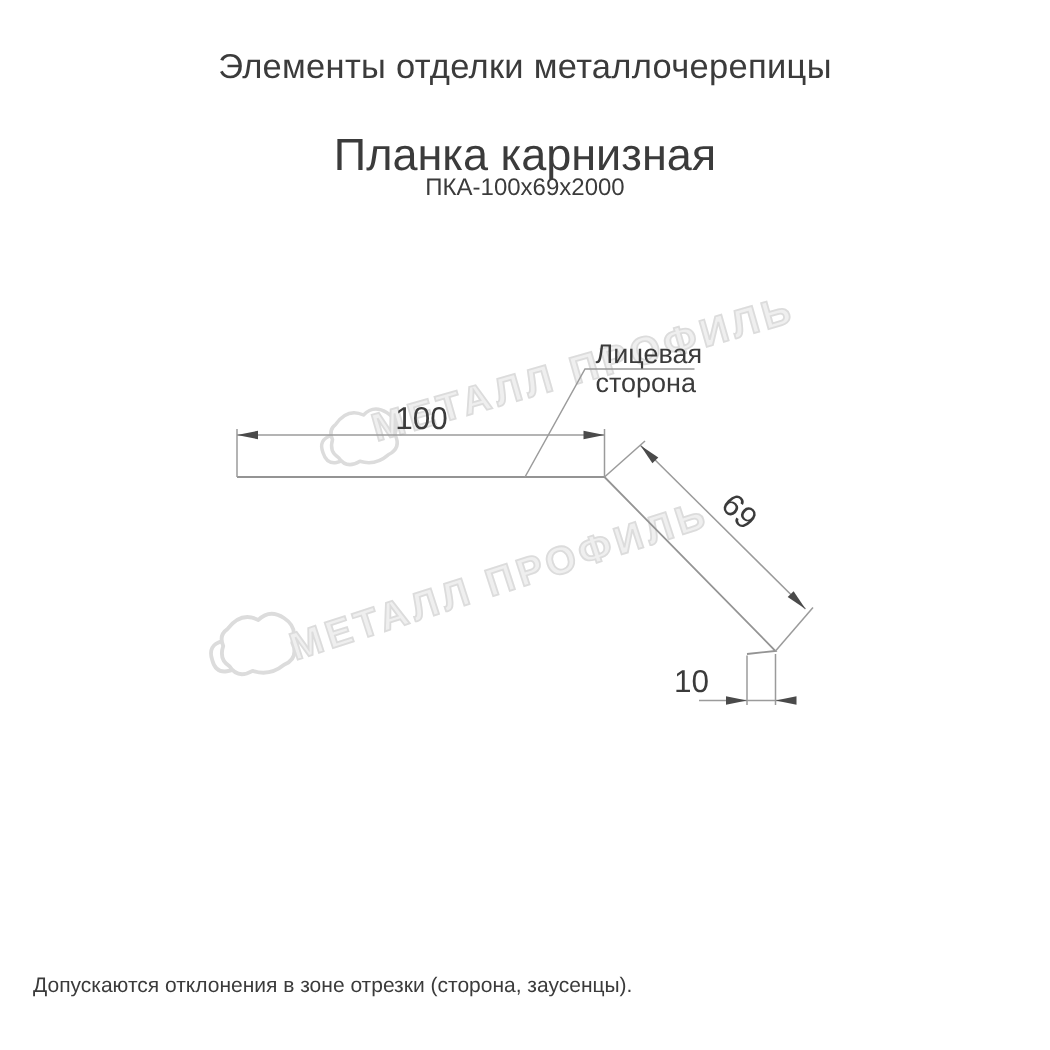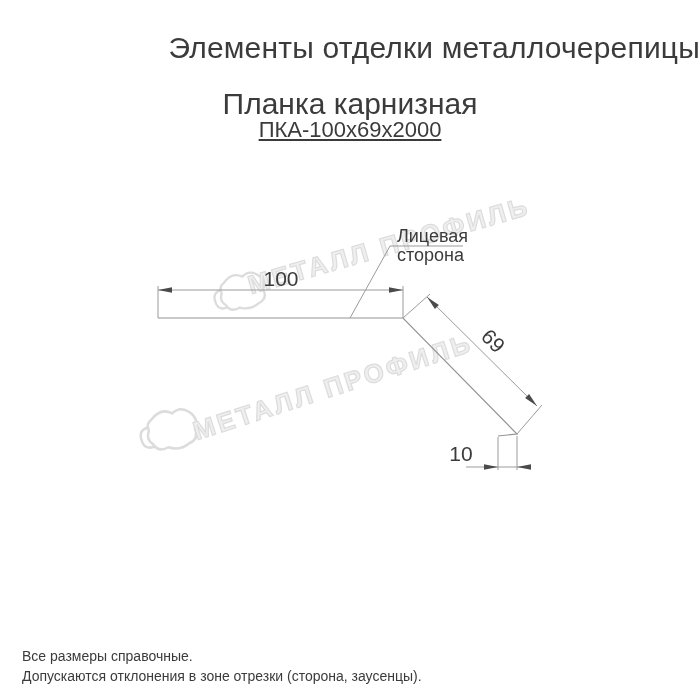--- a/index.html
+++ b/index.html
@@ -1,23 +1,23 @@
 <!DOCTYPE html>
 <html><head>
 <meta charset="utf-8">
 <style>
   html,body{margin:0;padding:0;background:#fff;}
   #page{
     position:relative;width:700px;height:700px;background:#ffffff;overflow:hidden;
     font-family:"Liberation Sans","DejaVu Sans",sans-serif;color:#3b3b3b;
   }
   .center-text{position:absolute;left:0;width:700px;text-align:center;white-space:nowrap;}
-  #title{top:31px;font-size:30px;letter-spacing:0.2px;text-align:right;}
+  #title{top:31px;font-size:23px;letter-spacing:0.2px;}
   #product-name{top:87px;font-size:30px;}
-  #product-code{top:117px;font-size:22px;text-decoration:underline;}
+  #product-code{top:117px;font-size:16px;}
   .watermark{
     position:absolute;z-index:1;white-space:nowrap;
     font-size:26px;font-weight:bold;letter-spacing:3px;
     color:#efefef;-webkit-text-stroke:1.2px #dcdcdc;
     transform-origin:0 100%;
   }
   #watermark-upper{left:253px;top:270px;transform:rotate(-16deg);}
   #watermark-lower{left:199px;top:416px;transform:rotate(-18deg);}
   .wm-logo{position:absolute;z-index:1;}
   #wm-logo-upper{left:210px;top:268px;transform:rotate(-10deg);}
@@ -85,17 +85,16 @@
     </g>
 
     <g>
       <polyline class="dim-line" points="350,318 390,246 463,246"></polyline>
       <text class="label-text" x="397" y="242">Лицевая</text>
       <text class="label-text" x="397" y="261">сторона</text>
     </g>
   </svg>
 
   <div id="footer">
-    <div>Все размеры справочные.</div>
     <div>Допускаются отклонения в зоне отрезки (сторона, заусенцы).</div>
   </div>
 
 </div>
 
 </body></html>

